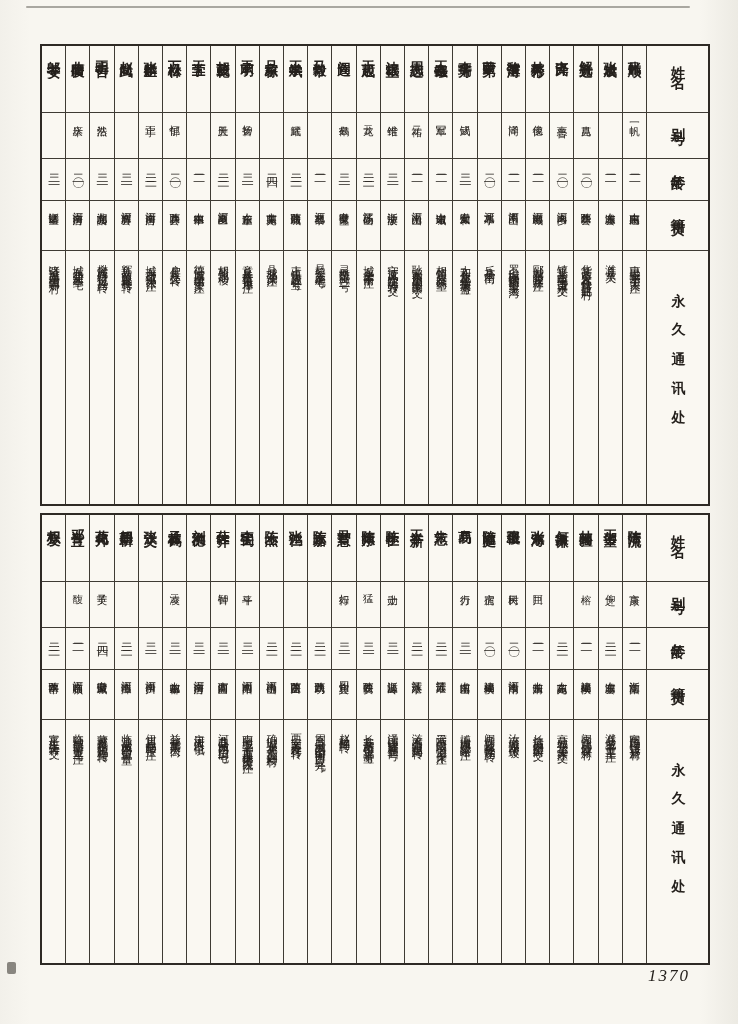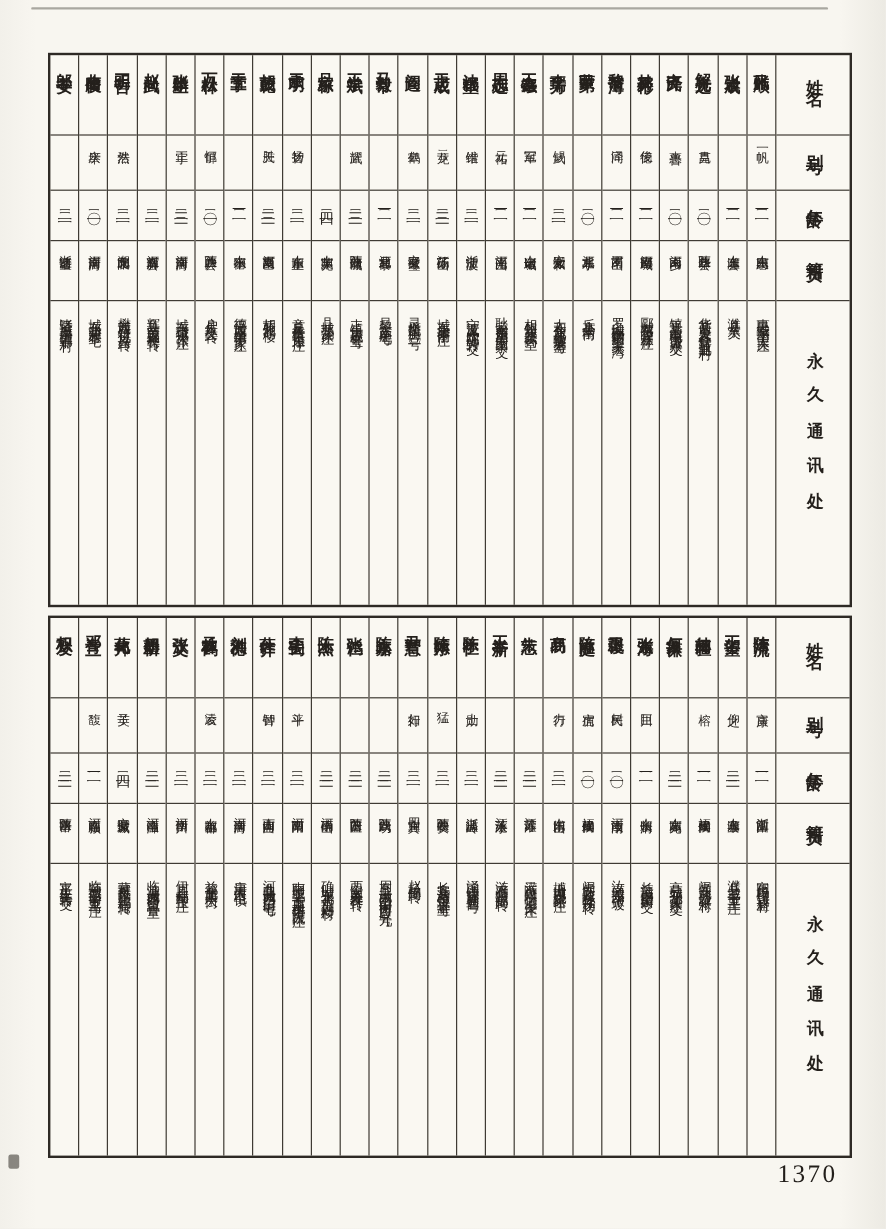--- a/index.html
+++ b/index.html
@@ -47,21 +47,21 @@
 
   .hcol .cell{line-height:60px;font-weight:700;}
   .h-name  {height:66px;font-size:14.5px;letter-spacing:.55em;padding-top:9px;}
   .h-alias {height:46px;font-size:14.5px;letter-spacing:.25em;padding-top:4px;}
   .h-age   {height:42px;font-size:14.5px;letter-spacing:.12em;padding-top:3px;}
   .h-native{height:50px;font-size:14.5px;letter-spacing:.3em;padding-top:5px;}
   .h-addr  {flex:1;font-size:14px;letter-spacing:2.1em;padding-top:30px;}
 
   .page-number{
     position:absolute;left:648px;top:966px;
-    font-size:21px;letter-spacing:2px;color:#221e1a;
+    font-size:17px;letter-spacing:2px;color:#221e1a;font-style:italic;
   }
 </style>
 </head>
 <body>
 
 <div class="page">
 
   <div class="scan-line-top"></div>
   <div class="scan-mark-bl"></div>
 

